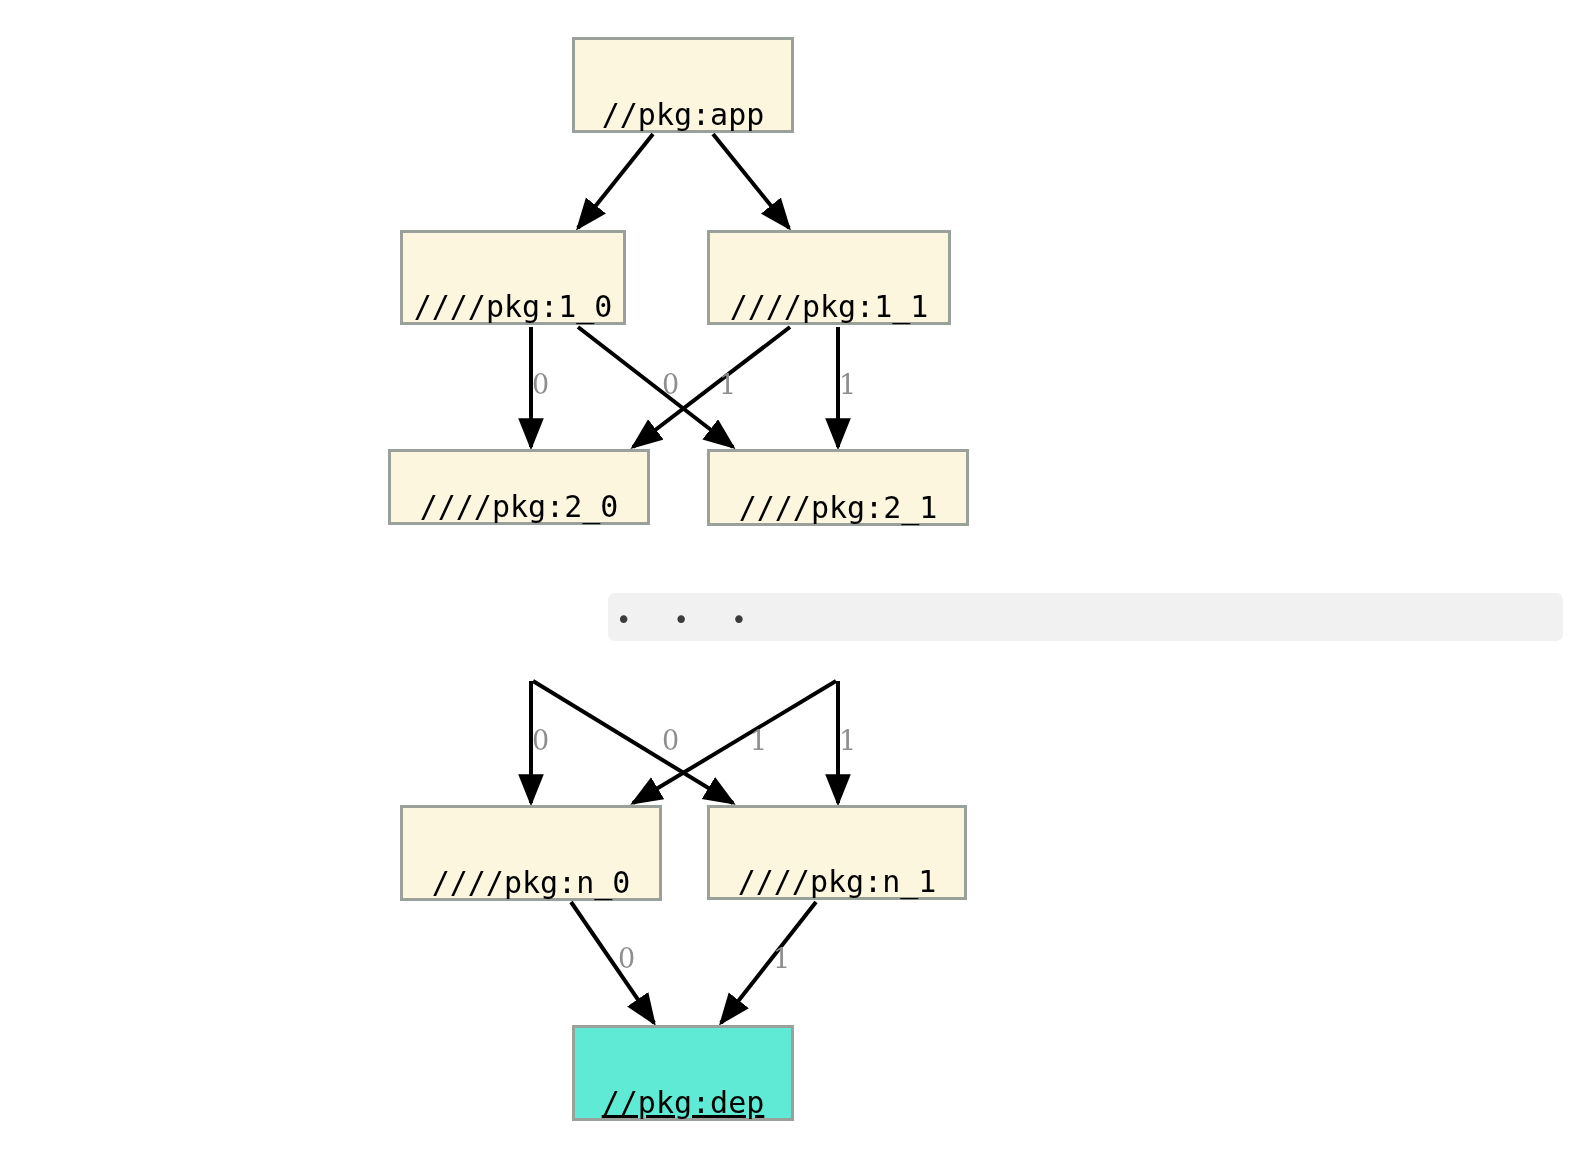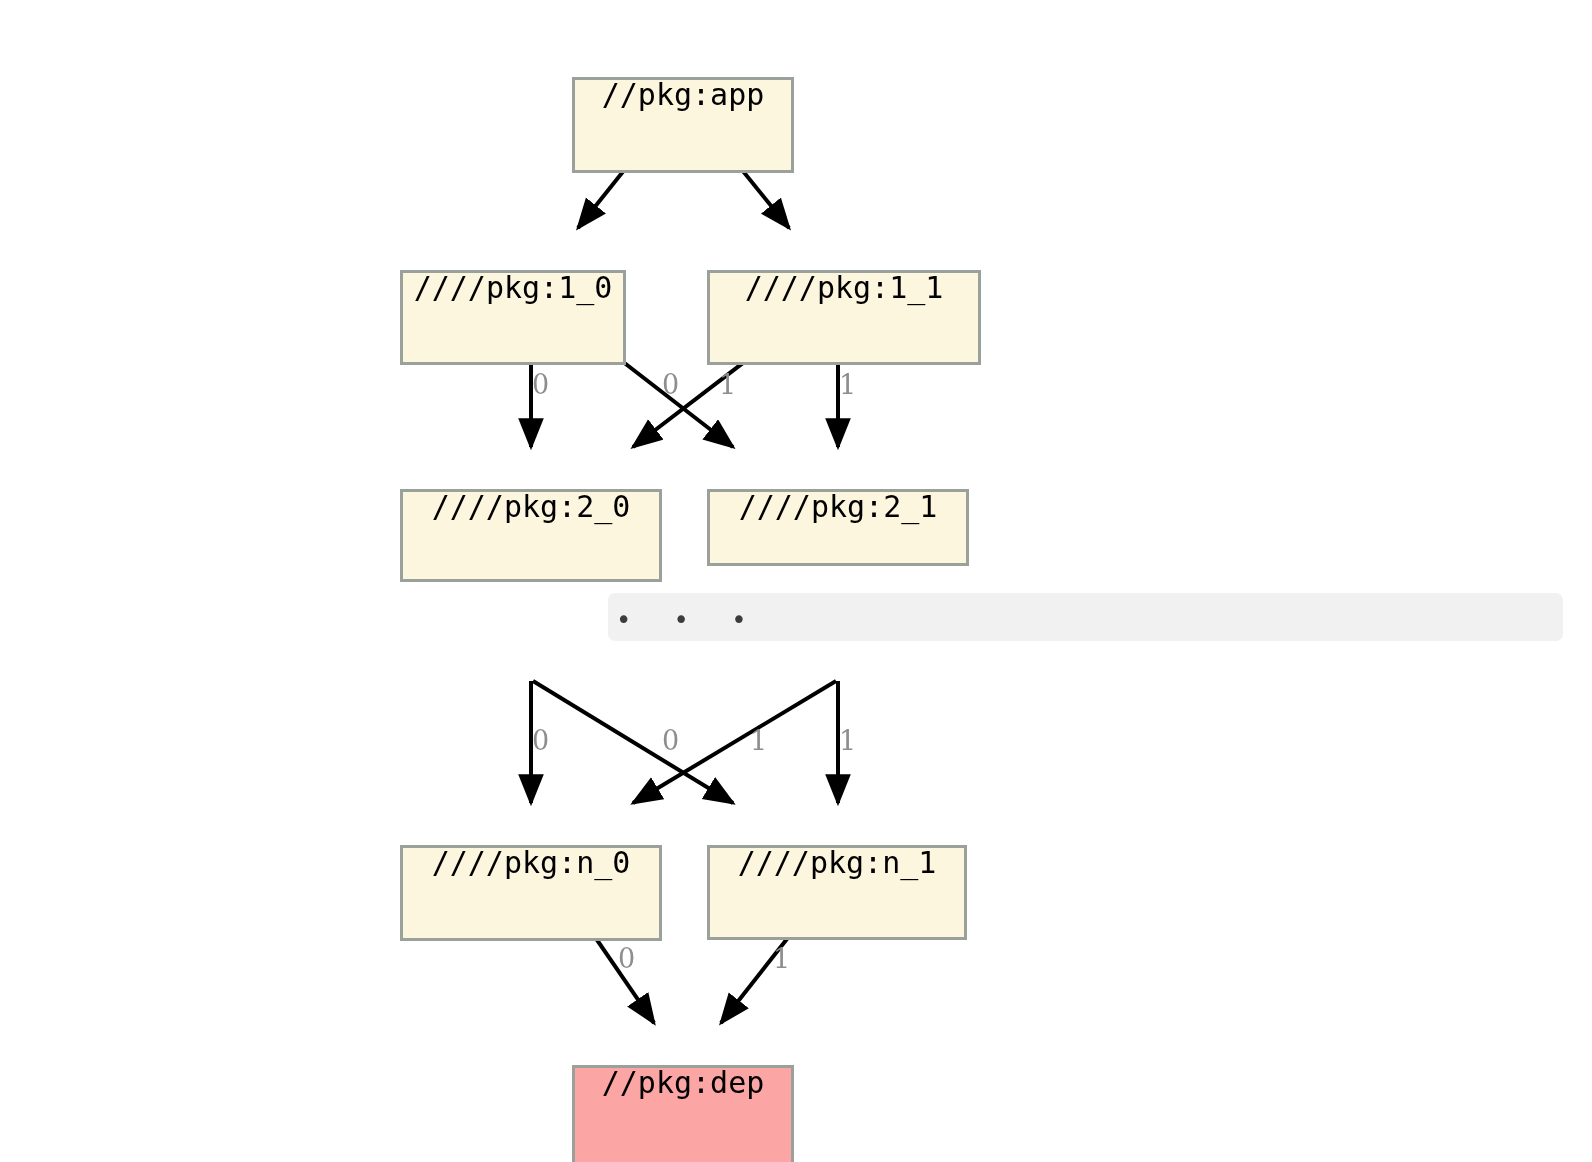--- a/index.html
+++ b/index.html
@@ -24,24 +24,23 @@
     left: 0;
     width: 1592px;
     height: 1162px;
   }
   .node-box {
     position: absolute;
     box-sizing: border-box;
     background: #fdf6de;
     border: 3px solid #9aa09a;
     display: flex;
-    align-items: flex-start;
+    align-items: flex-end;
     justify-content: center;
     z-index: 3;
-    margin-top: 40px;
   }
   .node-label {
     font-family: "DejaVu Sans Mono", "Liberation Mono", monospace;
     font-size: 30px;
     color: #000000;
     letter-spacing: 0px;
     white-space: nowrap;
     line-height: 1;
   }
   .edge-label {
@@ -99,36 +98,36 @@
       </g>
   </svg>
 
   <div id="nodes-layer">
       <div class="node-box" style="left: 572px; top: 37px; width: 222px; height: 96px; background: rgb(253, 246, 222); border-color: rgb(154, 160, 154);">
         <span class="node-label">//pkg:app</span>
       </div>
       <div class="node-box" style="left: 400px; top: 230px; width: 226px; height: 95px; background: rgb(253, 246, 222); border-color: rgb(154, 160, 154);">
         <span class="node-label">////pkg:1_0</span>
       </div>
-      <div class="node-box" style="left: 707px; top: 230px; width: 274px; height: 95px; background: rgb(253, 246, 222); border-color: rgb(154, 160, 154);">
+      <div class="node-box" style="left: 707px; top: 230px; width: 244px; height: 95px; background: rgb(253, 246, 222); border-color: rgb(154, 160, 154);">
         <span class="node-label">////pkg:1_1</span>
       </div>
-      <div class="node-box" style="left: 400px; top: 449px; width: 262px; height: 93px; background: rgb(253, 246, 222); border-color: rgb(154, 160, 154);">
+      <div class="node-box" style="left: 388px; top: 449px; width: 262px; height: 76px; background: rgb(253, 246, 222); border-color: rgb(154, 160, 154);">
         <span class="node-label">////pkg:2_0</span>
       </div>
       <div class="node-box" style="left: 707px; top: 449px; width: 262px; height: 77px; background: rgb(253, 246, 222); border-color: rgb(154, 160, 154);">
         <span class="node-label">////pkg:2_1</span>
       </div>
       <div class="node-box" style="left: 400px; top: 805px; width: 262px; height: 96px; background: rgb(253, 246, 222); border-color: rgb(154, 160, 154);">
         <span class="node-label">////pkg:n_0</span>
       </div>
       <div class="node-box" style="left: 707px; top: 805px; width: 260px; height: 95px; background: rgb(253, 246, 222); border-color: rgb(154, 160, 154);">
         <span class="node-label">////pkg:n_1</span>
       </div>
-      <div class="node-box" style="left: 572px; top: 1025px; width: 222px; height: 120px; background: #fca5a5; border-color: rgb(154, 160, 154);">
+      <div class="node-box" style="left: 572px; top: 1025px; width: 222px; height: 96px; background: #5eead4; border-color: rgb(154, 160, 154); text-decoration: underline;">
         <span class="node-label">//pkg:dep</span>
       </div>
     </div>
   <div id="labels-layer">
       <span class="edge-label" style="left: 532px; top: 371px; color: rgb(142, 142, 142);">0</span>
       <span class="edge-label" style="left: 662px; top: 371px; color: rgb(142, 142, 142);">0</span>
       <span class="edge-label" style="left: 719px; top: 371px; color: rgb(142, 142, 142);">1</span>
       <span class="edge-label" style="left: 839px; top: 371px; color: rgb(142, 142, 142);">1</span>
       <span class="edge-label" style="left: 532px; top: 727px; color: rgb(142, 142, 142);">0</span>
       <span class="edge-label" style="left: 662px; top: 727px; color: rgb(142, 142, 142);">0</span>

